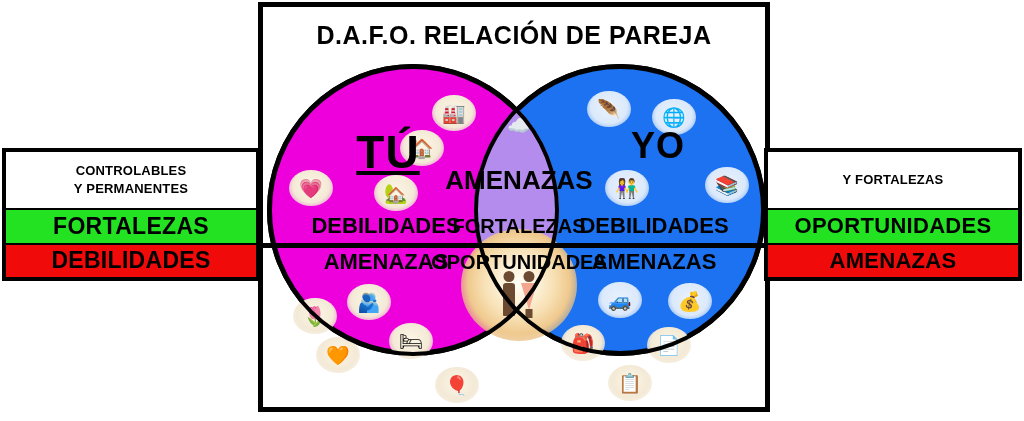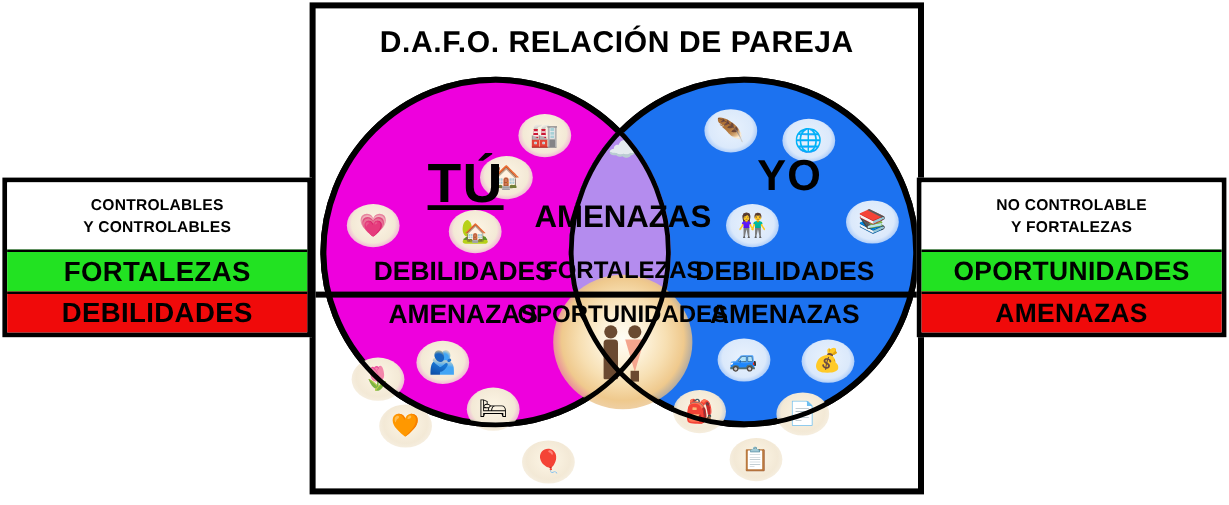--- a/index.html
+++ b/index.html
@@ -290,29 +290,28 @@
   .band-red   { background: #f00a0a; font-size: 23px; }
   #panel-right .band-green { font-size: 22px; }
   #panel-right .band-red   { font-size: 22px; }
 </style>
 </head>
 <body>
 
 <div class="side-panel" id="panel-left">
   <div class="panel-head">
     <span>CONTROLABLES</span>
-    <span>Y CONTROLABLES</span>
+    <span>Y PERMANENTES</span>
   </div>
   <div class="panel-band band-green">FORTALEZAS</div>
   <div class="panel-band band-red">DEBILIDADES</div>
 </div>
 
 <div class="side-panel" id="panel-right">
   <div class="panel-head">
-    <span>NO CONTROLABLE</span>
     <span>Y FORTALEZAS</span>
   </div>
   <div class="panel-band band-green">OPORTUNIDADES</div>
   <div class="panel-band band-red">AMENAZAS</div>
 </div>
 
 <div id="diagram-frame">
 
   <div id="diagram-title">D.A.F.O. RELACIÓN DE PAREJA</div>
 

